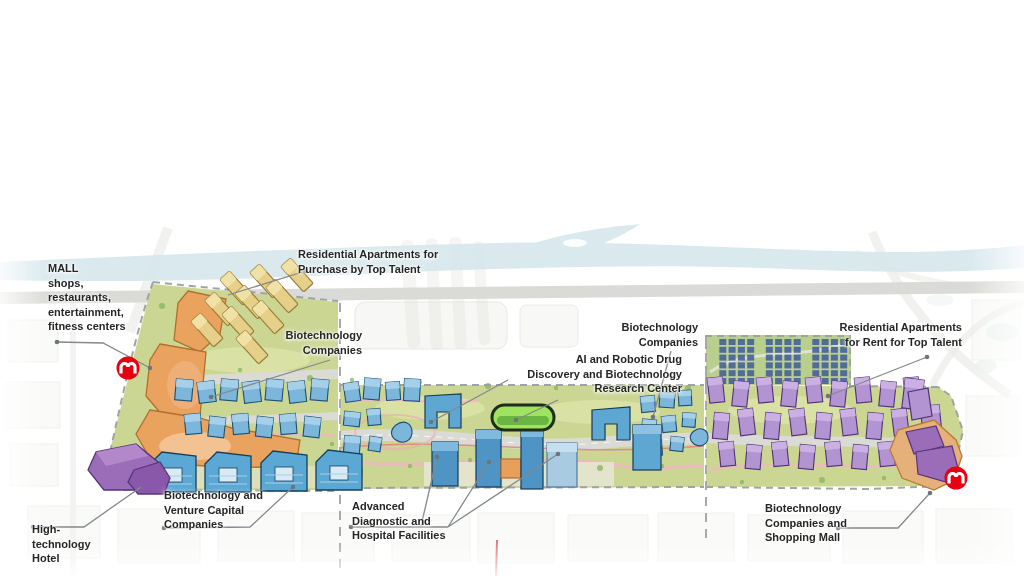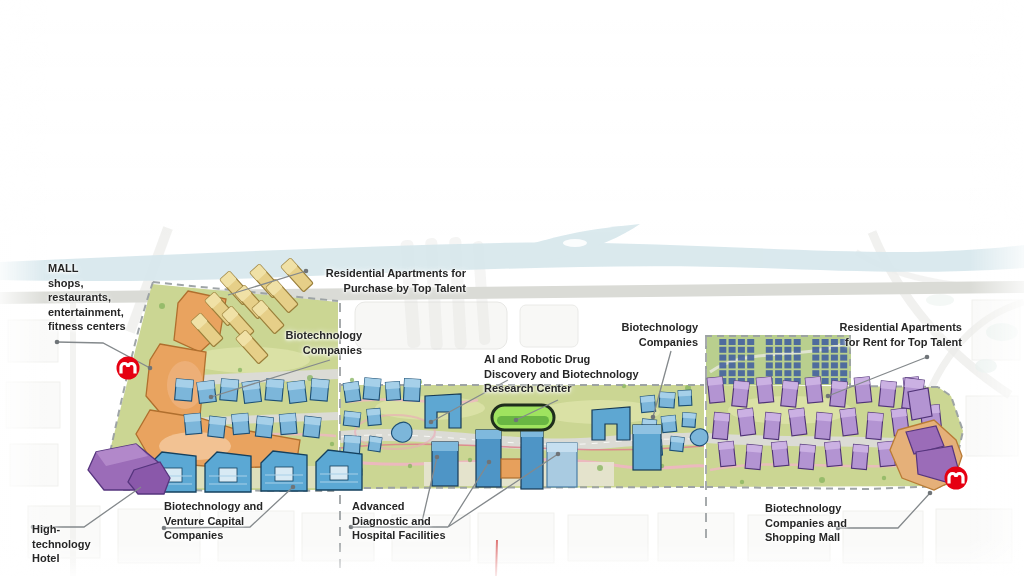--- a/index.html
+++ b/index.html
@@ -597,35 +597,35 @@
 <div class="fade fade-top"></div>
 <div class="fade fade-left"></div>
 <div class="fade fade-right"></div>
 <div class="fade fade-bottom"></div>
 
 <div class="lbl" style="left:48px;top:261px;width:112px;">MALL
 shops,
 restaurants,
 entertainment,
 fitness centers</div>
-<div class="lbl" style="left:298px;top:247px;width:168px;text-align:right;margin-top:19px;">Residential Apartments for
+<div class="lbl" style="left:298px;top:247px;width:168px;text-align:left;">Residential Apartments for
 Purchase by Top Talent</div>
 <div class="lbl" style="left:262px;top:328px;width:100px;text-align:right;">Biotechnology
 Companies</div>
-<div class="lbl" style="left:484px;top:352px;width:162px;">AI and Robotic Drug
+<div class="lbl" style="left:520px;top:352px;width:162px;text-align:right;">AI and Robotic Drug
 Discovery and Biotechnology
 Research Center</div>
 <div class="lbl" style="left:600px;top:320px;width:98px;text-align:right;">Biotechnology
 Companies</div>
 <div class="lbl" style="left:818px;top:320px;width:144px;text-align:right;">Residential Apartments
 for Rent for Top Talent</div>
 <div class="lbl" style="left:32px;top:491px;width:92px;margin-top:31px;">High-
 technology
 Hotel</div>
-<div class="lbl" style="left:164px;top:499px;width:124px;">Biotechnology and
+<div class="lbl" style="left:164px;top:488px;width:124px;">Biotechnology and
 Venture Capital
 Companies</div>
 <div class="lbl" style="left:352px;top:499px;width:126px;">Advanced
 Diagnostic and
 Hospital Facilities</div>
 <div class="lbl" style="left:765px;top:501px;width:116px;">Biotechnology
 Companies and
 Shopping Mall</div>
 </div>
 

